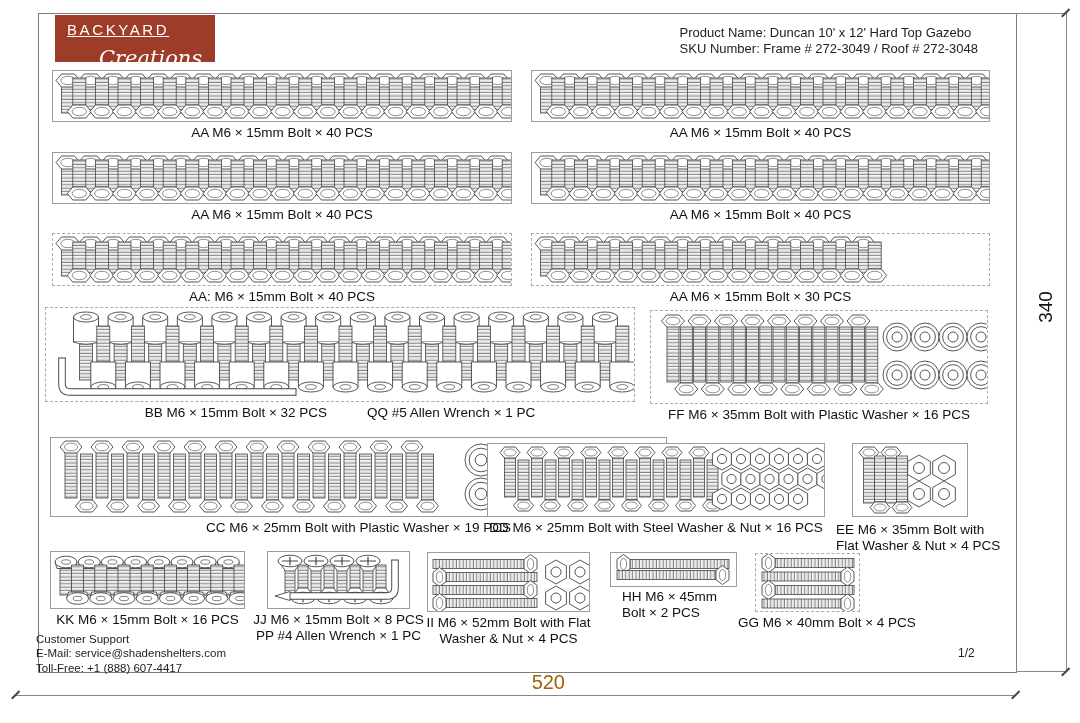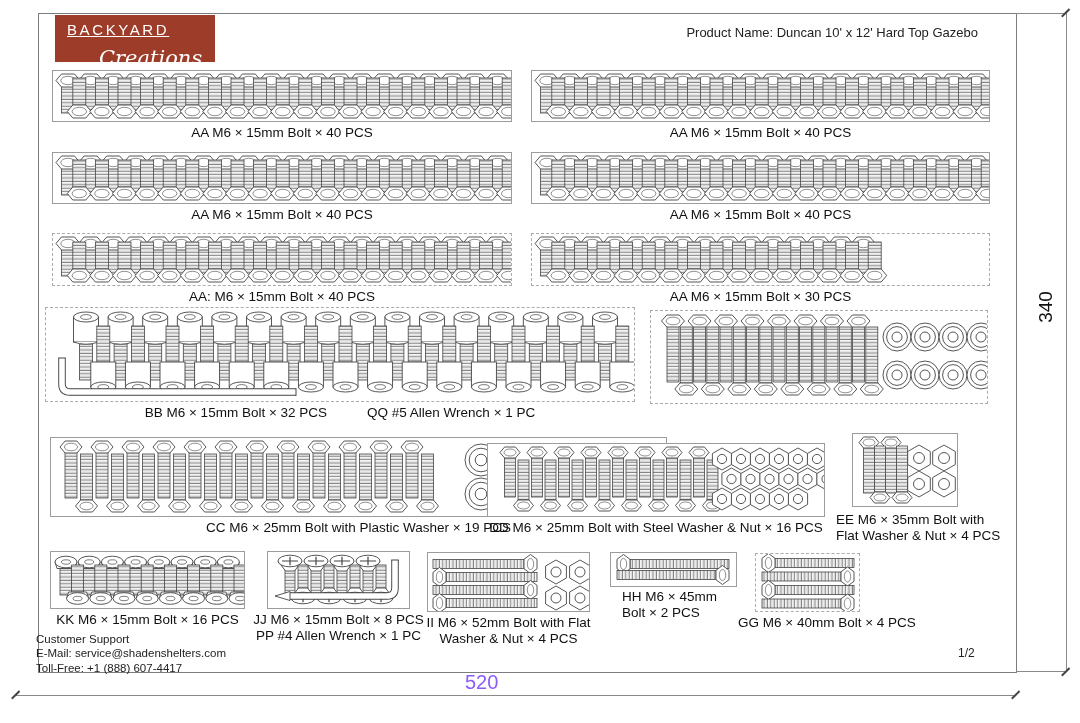--- a/index.html
+++ b/index.html
@@ -20,21 +20,21 @@
   .gap{margin-left:40px;}
   #p-aa1{left:52px;top:70px;width:460px}  #p-aa2{left:531px;top:70px;width:459px}
   #p-aa3{left:52px;top:152px;width:460px} #p-aa4{left:531px;top:152px;width:459px}
   #p-aa5{left:52px;top:233px;width:460px} #p-aa6{left:531px;top:233px;width:459px}
   #p-aa1 .pbox,#p-aa2 .pbox,#p-aa3 .pbox,#p-aa4 .pbox{height:50px}
   #p-aa5 .pbox,#p-aa6 .pbox{height:51px}
   #p-bb{left:45px;top:307px;width:590px}  #p-bb .pbox{height:93px}
   #p-ff{left:650px;top:310px;width:338px} #p-ff .pbox{height:92px}
   #p-cc{left:50px;top:437px;width:617px}  #p-cc .pbox{height:78px}
   #p-dd{left:487px;top:443px;width:338px} #p-dd .pbox{height:72px}
-  #p-ee{left:852px;top:433px;width:106px} #p-ee .pbox{height:72px}
+  #p-ee{left:852px;top:443px;width:116px} #p-ee .pbox{height:72px}
   #p-ee .pcap{position:absolute;left:-16px;top:76px;width:178px;text-align:left;}
   #p-kk{left:50px;top:551px;width:195px}  #p-kk .pbox{height:56px}
   #p-jj{left:267px;top:551px;width:143px} #p-jj .pbox{height:56px}
   #p-jj .pcap{margin-left:-14px;width:171px}
   #p-ii{left:427px;top:552px;width:163px} #p-ii .pbox{height:58px}
   #p-ii .pcap{margin-left:-9px;width:181px}
   #p-hh{left:610px;top:552px;width:127px} #p-hh .pbox{height:33px}
   #p-hh .pcap{text-align:left;padding-left:12px;margin-top:2px}
   #p-gg{left:755px;top:553px;width:105px} #p-gg .pbox{height:57px}
   #p-gg .pcap{margin-left:-17px;width:170px}
@@ -43,21 +43,21 @@
   .footer{position:absolute;left:36px;top:632px;font-size:11.5px;line-height:14.3px;color:#222;}
   .pagenum{position:absolute;left:958px;top:646px;font-size:12px;color:#222;}
   
   .dline{position:absolute;background:#8a8a8a;}
   .dim-bottom{left:16px;top:695px;width:1000px;height:1px;}
   .dim-right{left:1066px;top:13px;width:1px;height:659px;}
   .ext1{left:1016px;top:13px;width:51px;height:1px;}
   .ext2{left:1016px;top:671px;width:51px;height:1px;}
   .tick{position:absolute;width:11px;height:1.6px;background:#444;transform:rotate(-45deg);}
   .t1{left:10px;top:694px}.t2{left:1010px;top:694px}.t3{left:1060px;top:671px}.t4{left:1060px;top:12px}
-  .dim-label-w{position:absolute;left:465px;top:671px;width:100px;text-align:left;font-size:20px;color:#8b5cf6;}
+  .dim-label-w{position:absolute;left:465px;top:671px;width:100px;text-align:right;font-size:20px;color:#a16207;}
   .dim-label-h{position:absolute;left:995px;top:296px;width:101px;height:22px;text-align:center;font-size:19px;color:#111;transform:rotate(-90deg);}
 </style>
 </head>
 <body>
 
 <svg width="0" height="0" style="position:absolute">
   <defs>
     <pattern id="thr" width="6" height="3.4" patternUnits="userSpaceOnUse">
       <path d="M0 1.1 H6" stroke="#666" stroke-width="0.9"></path>
       <path d="M0 2.8 H6" stroke="#c2c2c2" stroke-width="0.5"></path>
@@ -71,20 +71,21 @@
 
 <div class="frame"></div>
 
 <div class="logo">
   <div class="l1">BACKYARD</div>
   <div class="l2"><span>Creations</span><span class="reg">®</span></div>
 </div>
 
 <div class="header">
   <div>Product Name: Duncan 10' x 12' Hard Top Gazebo</div>
+  <div>SKU Number: Frame # 272-3049 / Roof # 272-3048</div>
 </div>
 
 <div class="part" id="p-aa1">
   <div class="pbox"><svg width="458" height="50" viewBox="0 0 458 50">
         <rect x="8.5" y="15" width="13" height="27" fill="#fff"></rect>
         <rect x="8.5" y="15" width="13" height="27" fill="url(#thr)" stroke="#444" stroke-width="0.8"></rect>
         <path d="M3 9.5L8.5 3L21.5 3L27 9.5L21.5 16L8.5 16Z" fill="#fff" stroke="#444" stroke-width="0.9"></path>
         <ellipse cx="15" cy="9.5" rx="7.2" ry="4.2" fill="none" stroke="#444" stroke-width="0.6"></ellipse>
         <rect x="31.1" y="15" width="13" height="27" fill="#fff"></rect>
         <rect x="31.1" y="15" width="13" height="27" fill="url(#thr)" stroke="#444" stroke-width="0.8"></rect>
@@ -1300,20 +1301,21 @@
         <circle cx="274" cy="64" r="14" fill="#fff" stroke="#444" stroke-width="0.9"></circle>
         <circle cx="274" cy="64" r="10.4" fill="none" stroke="#444" stroke-width="0.9"></circle>
         <circle cx="274" cy="64" r="5" fill="none" stroke="#444" stroke-width="0.9"></circle>
         <circle cx="302" cy="64" r="14" fill="#fff" stroke="#444" stroke-width="0.9"></circle>
         <circle cx="302" cy="64" r="10.4" fill="none" stroke="#444" stroke-width="0.9"></circle>
         <circle cx="302" cy="64" r="5" fill="none" stroke="#444" stroke-width="0.9"></circle>
         <circle cx="330" cy="64" r="14" fill="#fff" stroke="#444" stroke-width="0.9"></circle>
         <circle cx="330" cy="64" r="10.4" fill="none" stroke="#444" stroke-width="0.9"></circle>
         <circle cx="330" cy="64" r="5" fill="none" stroke="#444" stroke-width="0.9"></circle>
       </svg></div>
+  <div class="pcap">FF M6 × 35mm Bolt with Plastic Washer × 16 PCS</div>
 </div>
 
 <div class="part" id="p-cc">
   <div class="pbox"><svg width="615" height="78" viewBox="0 0 615 78">
         <rect x="14" y="14" width="12" height="46" fill="#fff"></rect>
         <rect x="14" y="14" width="12" height="46" fill="url(#thr)" stroke="#444" stroke-width="0.8"></rect>
         <path d="M9 9L14.1 3L25.9 3L31 9L25.9 15L14.1 15Z" fill="#fff" stroke="#444" stroke-width="0.9"></path>
         <ellipse cx="20" cy="9" rx="6.6" ry="3.8" fill="none" stroke="#444" stroke-width="0.6"></ellipse>
         <rect x="45" y="14" width="12" height="46" fill="#fff"></rect>
         <rect x="45" y="14" width="12" height="46" fill="url(#thr)" stroke="#444" stroke-width="0.8"></rect>

